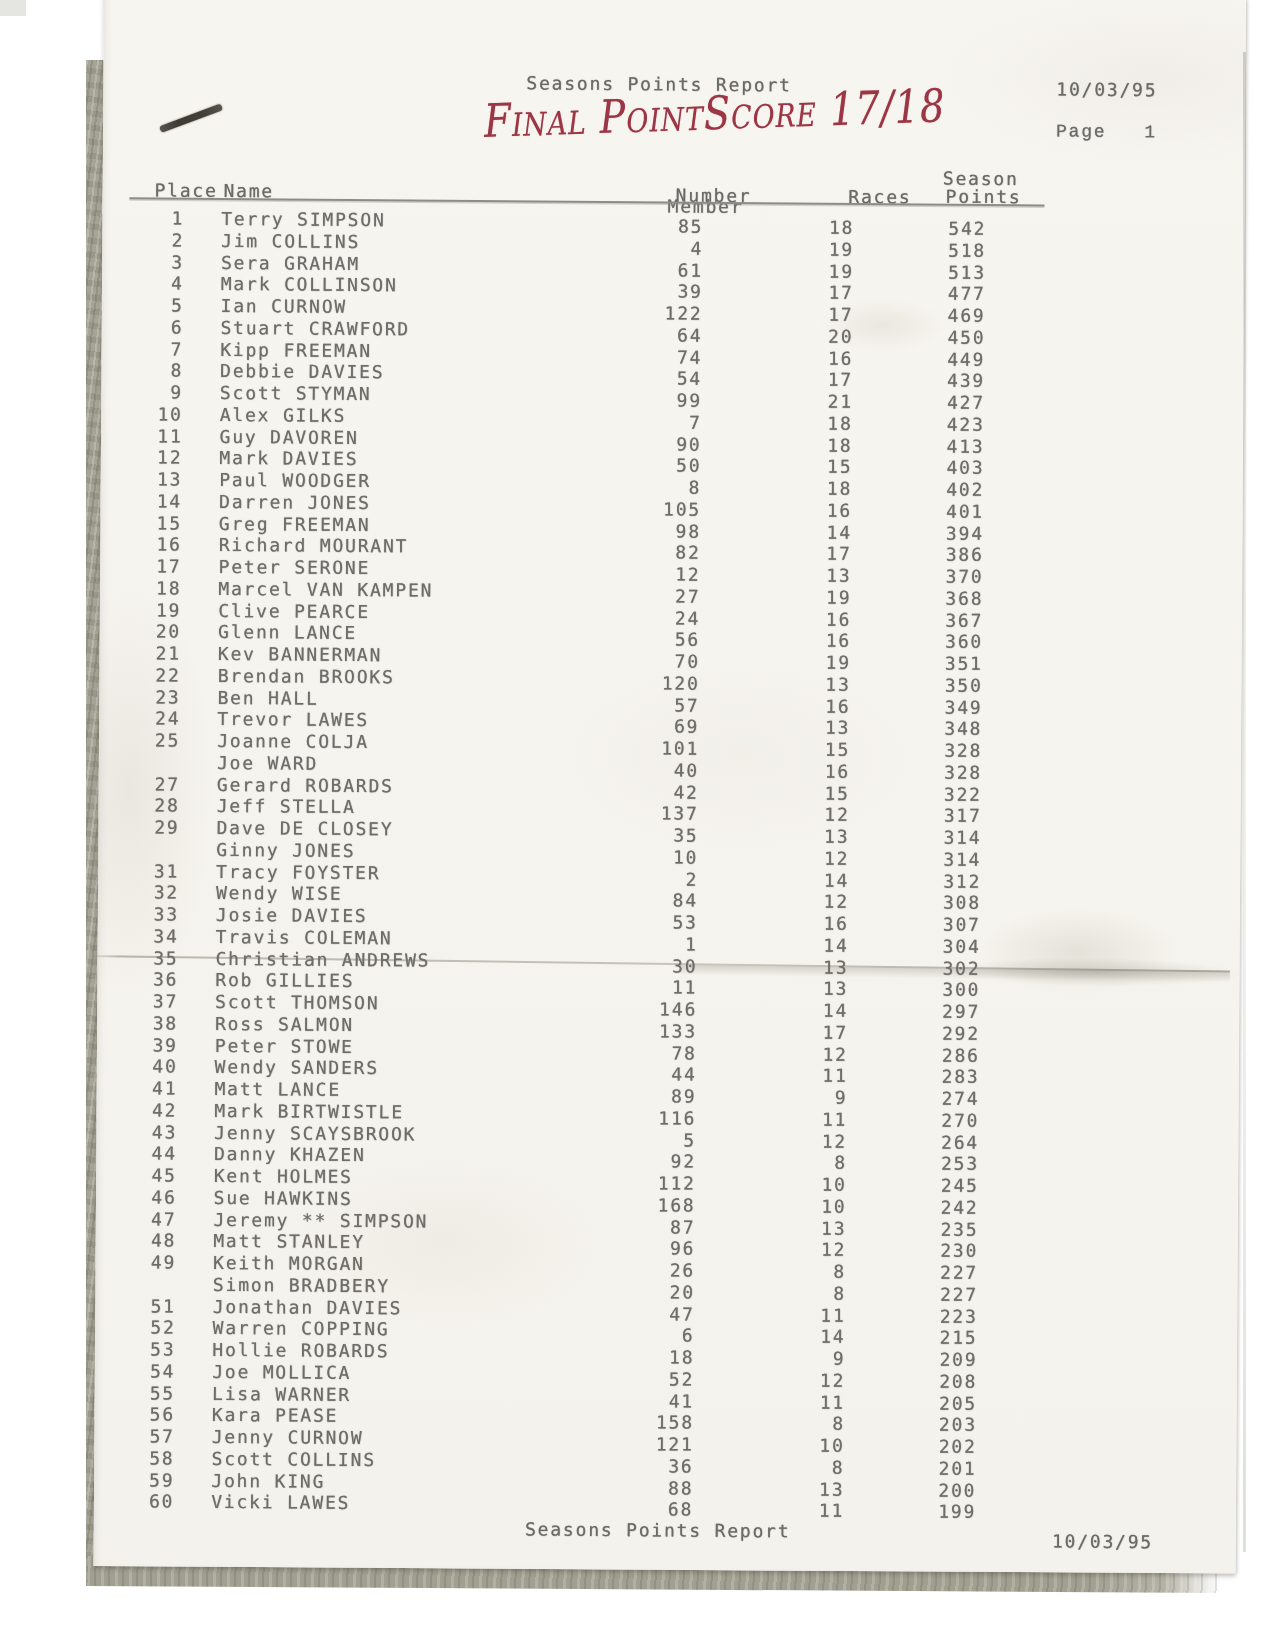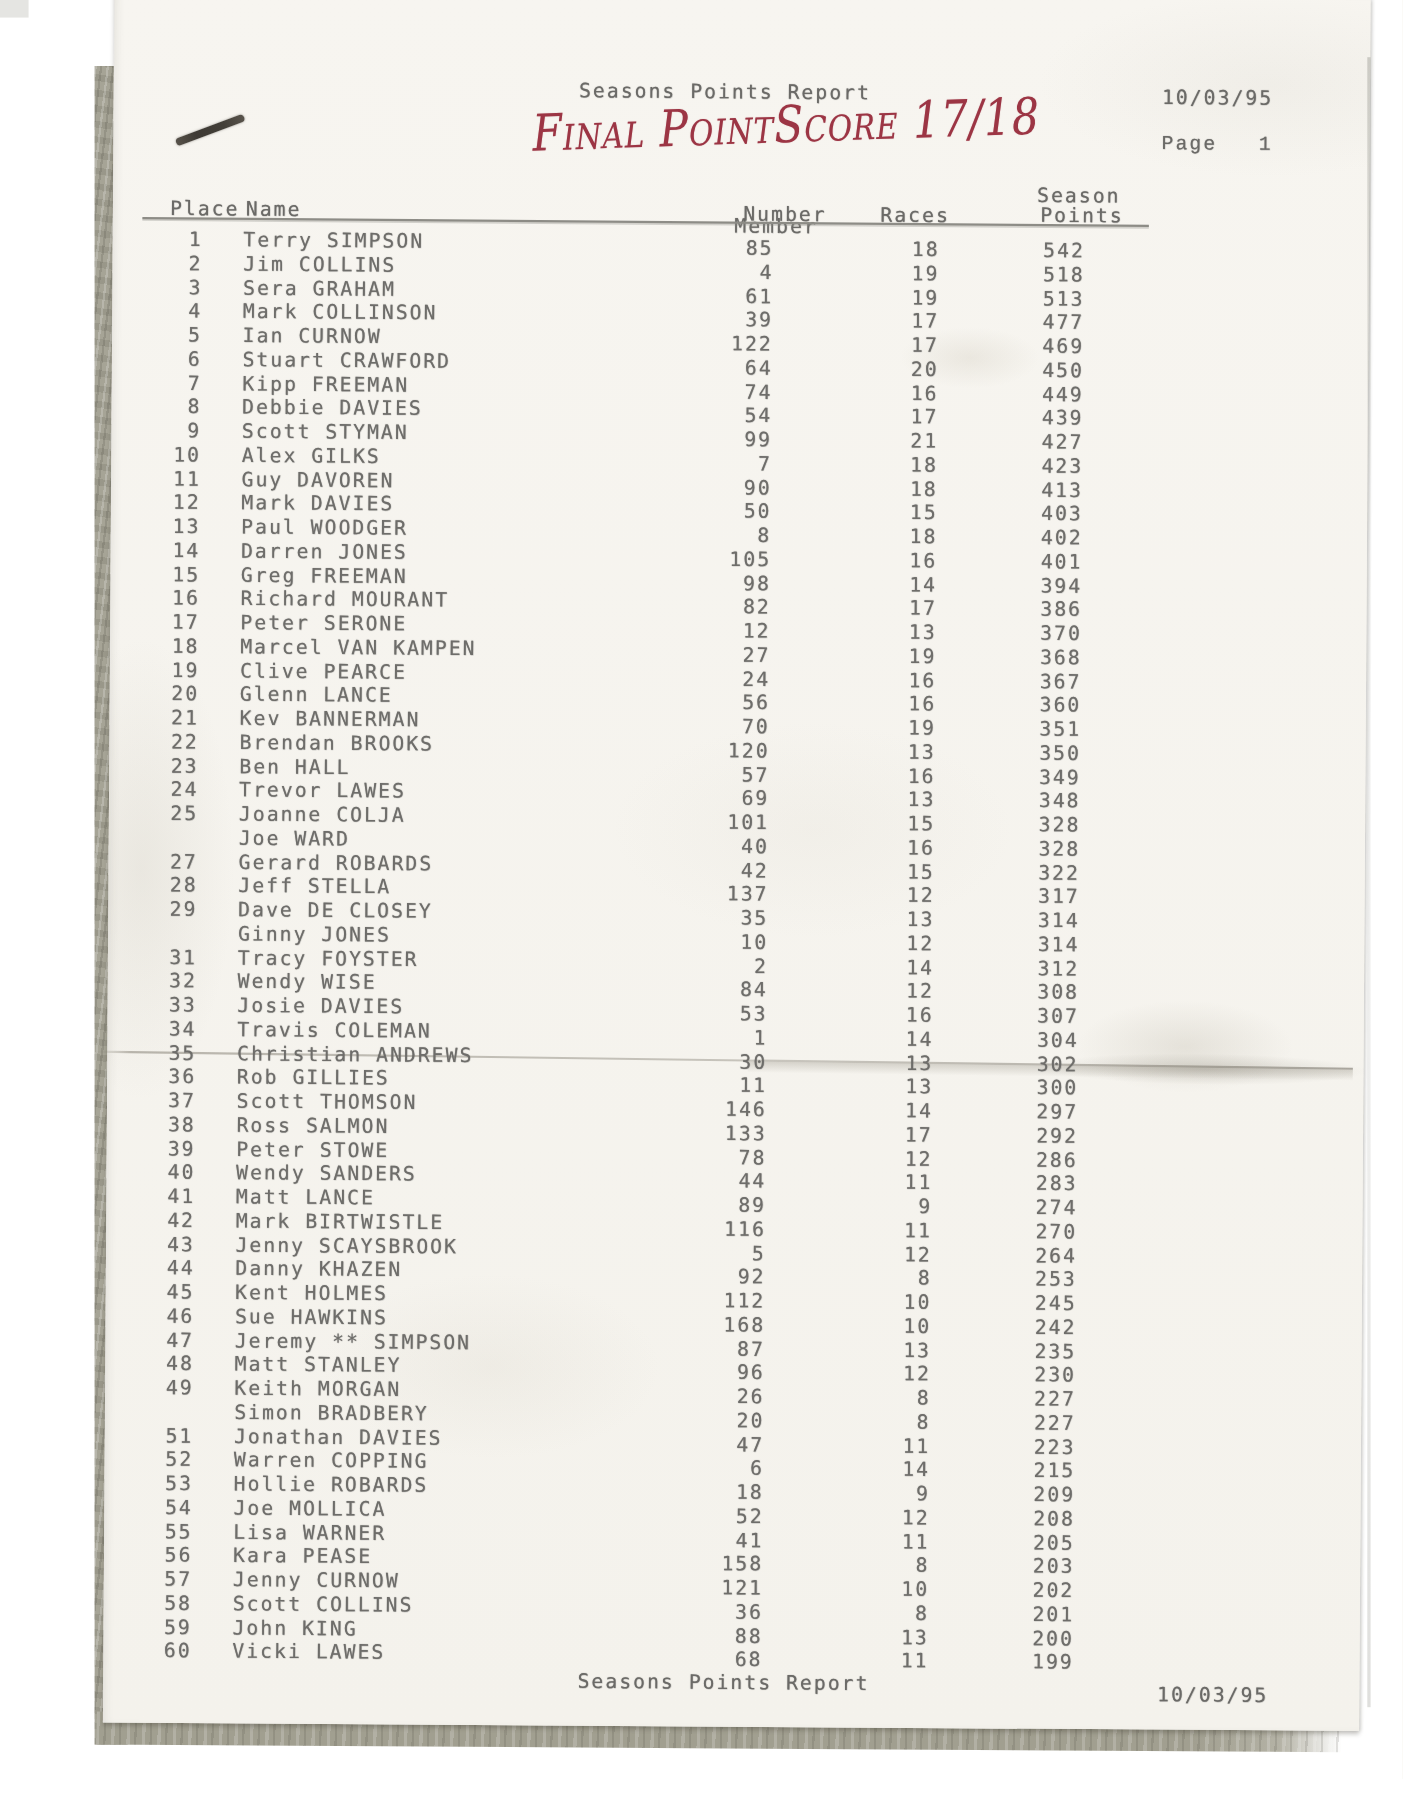--- a/index.html
+++ b/index.html
@@ -102,21 +102,21 @@
     font-size:46px; line-height:52px; color:#9c3544; white-space:nowrap;
     transform:rotate(-2.4deg) scaleX(.84); transform-origin:left bottom;
     letter-spacing:1px;
     text-shadow:0 0 1px rgba(156,53,68,.45);
   }
 
   .h-place  { left:140px; top:180px;margin-left:16px; }
   .h-name   { left:225px; top:180px; }
   .h-member { left:625px; top:162px; width:120px;margin-top:30px; }
   .h-number { left:633px; top:181px; width:120px;text-align:right; }
-  .h-races  { left:745px; top:181px; width:120px; }
+  .h-races  { left:745px; top:181px; width:120px;padding-left:48px; }
   .h-season { left:900px; top:162px; width:120px; }
   .h-points { left:903px; top:180px; width:120px; }
 
   .rule {
     position:absolute; left:131px; top:197px; width:915px; height:2px;
     background:#8d8c86; box-shadow:0 1.5px 0 rgba(141,140,134,.35);
   }
 
   .rows { position:absolute; left:130px; top:208px; width:858px; }
   .row {

